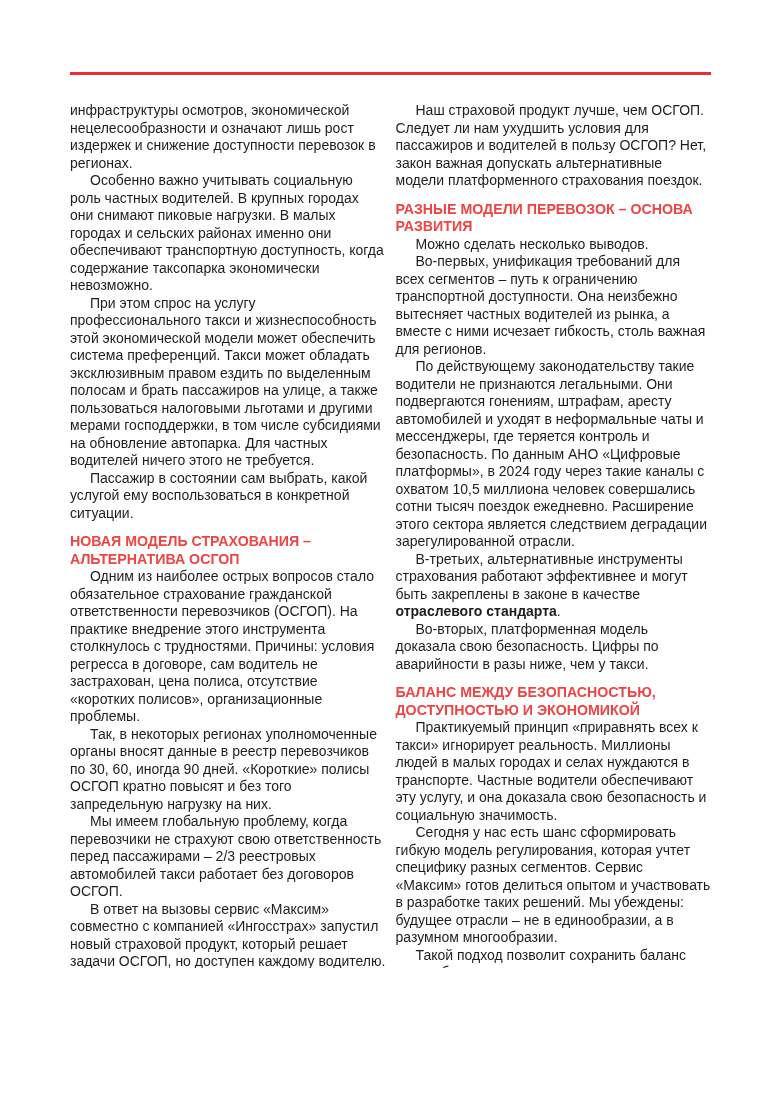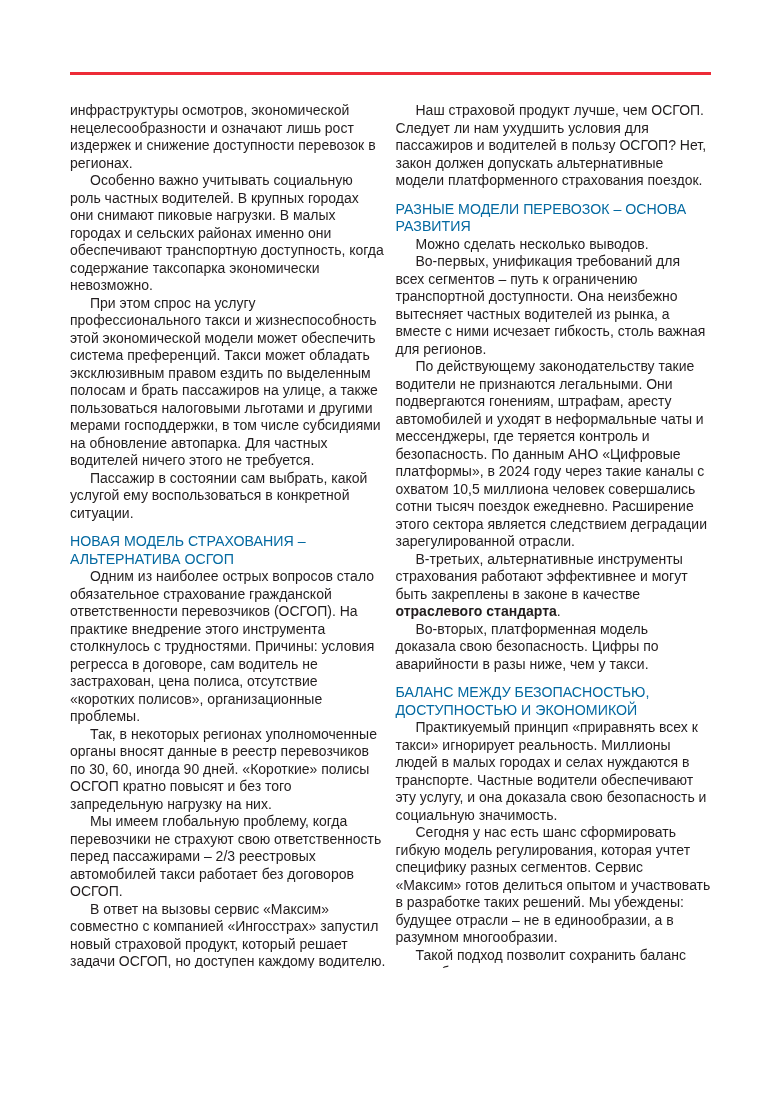--- a/index.html
+++ b/index.html
@@ -34,22 +34,22 @@
     font-size: 14px;
     line-height: 17.5px;
     text-indent: 20px;
     text-align: left;
   }
   .col p.noindent { text-indent: 0; }
   .col h2 {
     margin: 11px 0 0 0;
     font-size: 14.2px;
     line-height: 17.5px;
-    font-weight: 400;
-    color: #0369a1;
+    font-weight: 700;
+    color: #ef4444;
   }
   .feature-list { list-style: none; margin: 0; padding: 0; }
   .feature-list li { display: flex; margin-top: 1px; }
   .feature-list .num {
     flex: 0 0 36px;
     width: 36px;
     font-size: 37px;
     line-height: 31px;
     font-weight: 700;
     color: var(--num_gray, #8c8c8c);
@@ -124,21 +124,21 @@
         </li>
         <li>
           <span class="num">2</span>
           <span class="li-text">Стопроцентный охват. Все поездки застрахованы.</span>
         </li>
 
       </ol>
     </div>
 
     <div class="col">
-      <p>Наш страховой продукт лучше, чем ОСГОП. Следует ли нам ухудшить условия для пассажиров и водителей в пользу ОСГОП? Нет, закон должен допускать альтернативные модели платформенного страхования поездок.</p>
+      <p>Наш страховой продукт лучше, чем ОСГОП. Следует ли нам ухудшить условия для пассажиров и водителей в пользу ОСГОП? Нет, закон важная допускать альтернативные модели платформенного страхования поездок.</p>
 
       <h2>РАЗНЫЕ МОДЕЛИ ПЕРЕВОЗОК – ОСНОВА РАЗВИТИЯ</h2>
 
       <p>Можно сделать несколько выводов.</p>
       <p>Во-первых, унификация требований для всех сегментов – путь к ограничению транспортной доступности. Она неизбежно вытесняет частных водителей из рынка, а вместе с ними исчезает гибкость, столь важная для регионов.</p>
       <p>По действующему законодательству такие водители не признаются легальными. Они подвергаются гонениям, штрафам, аресту автомобилей и уходят в неформальные чаты и мессенджеры, где теряется контроль и безопасность. По данным АНО «Цифровые платформы», в 2024 году через такие каналы с охватом 10,5 миллиона человек совершались сотни тысяч поездок ежедневно. Расширение этого сектора является следствием деградации зарегулированной отрасли.</p>
       <p><span>В-третьих, альтернативные инструменты страхования работают эффективнее и могут быть закреплены в законе в качестве </span><b>отраслевого стандарта</b><span>.</span></p>
 
       <p>Во-вторых, платформенная модель доказала свою безопасность. Цифры по аварийности в разы ниже, чем у такси.</p>
 

